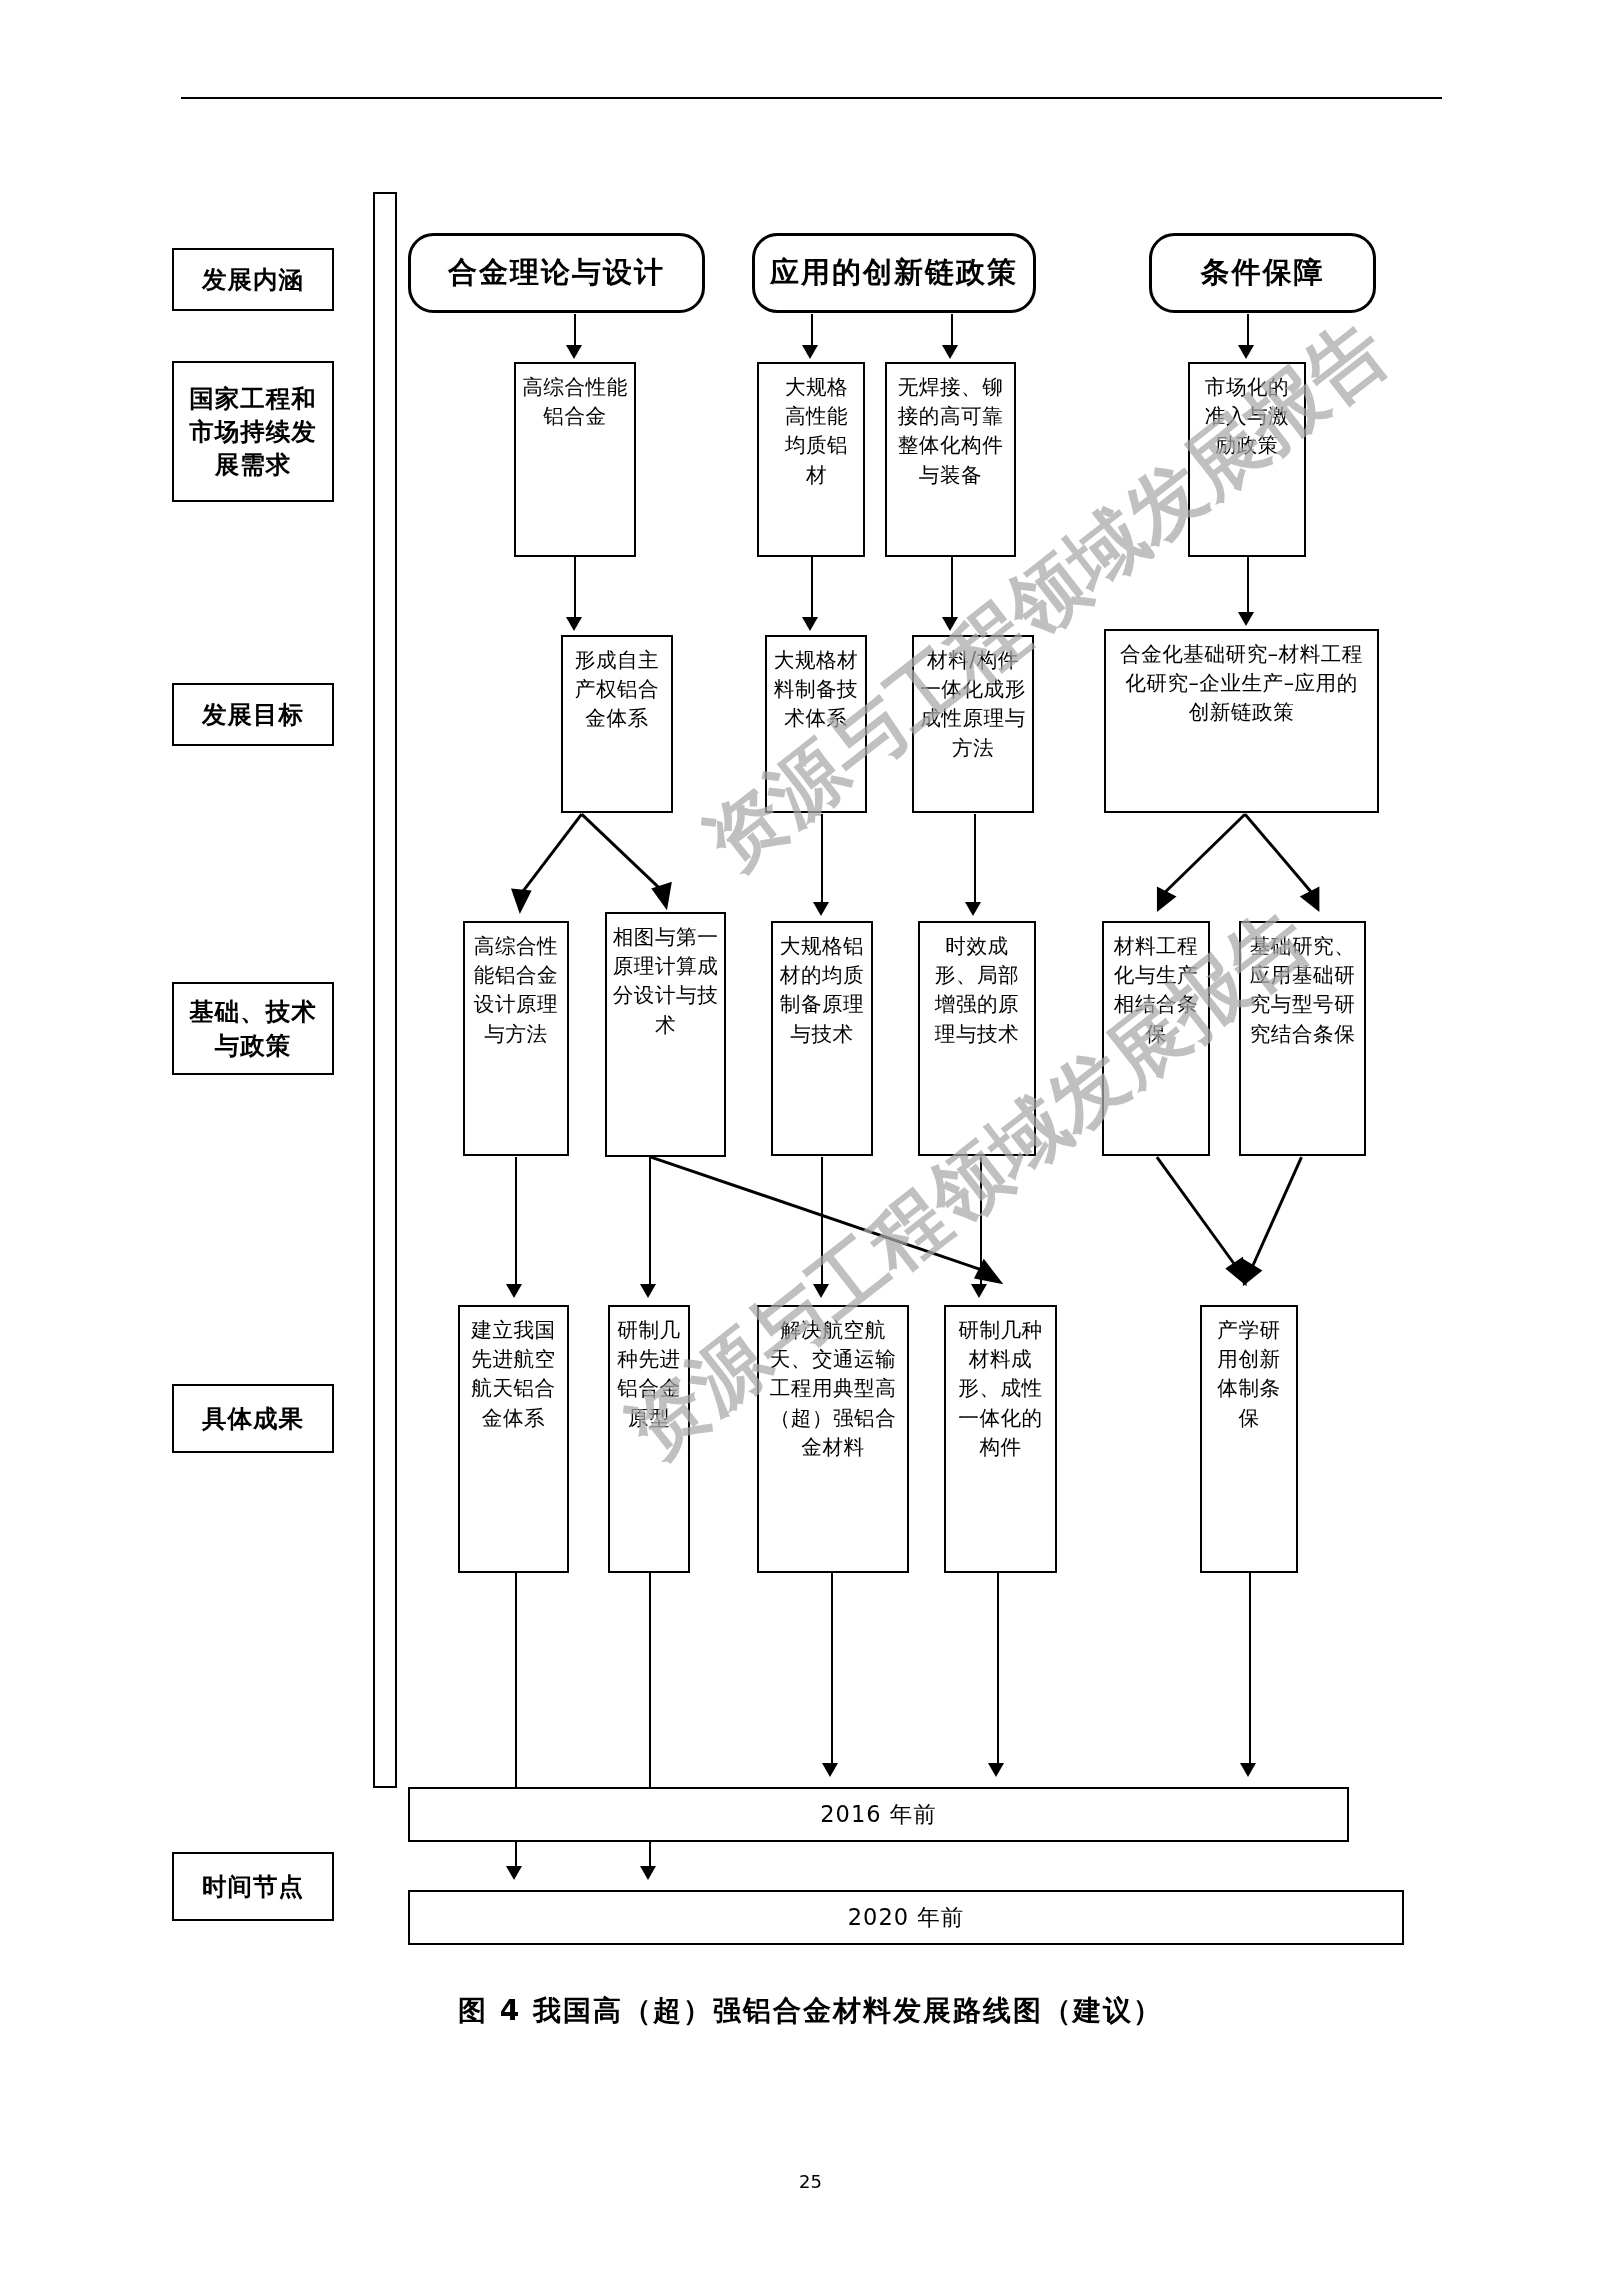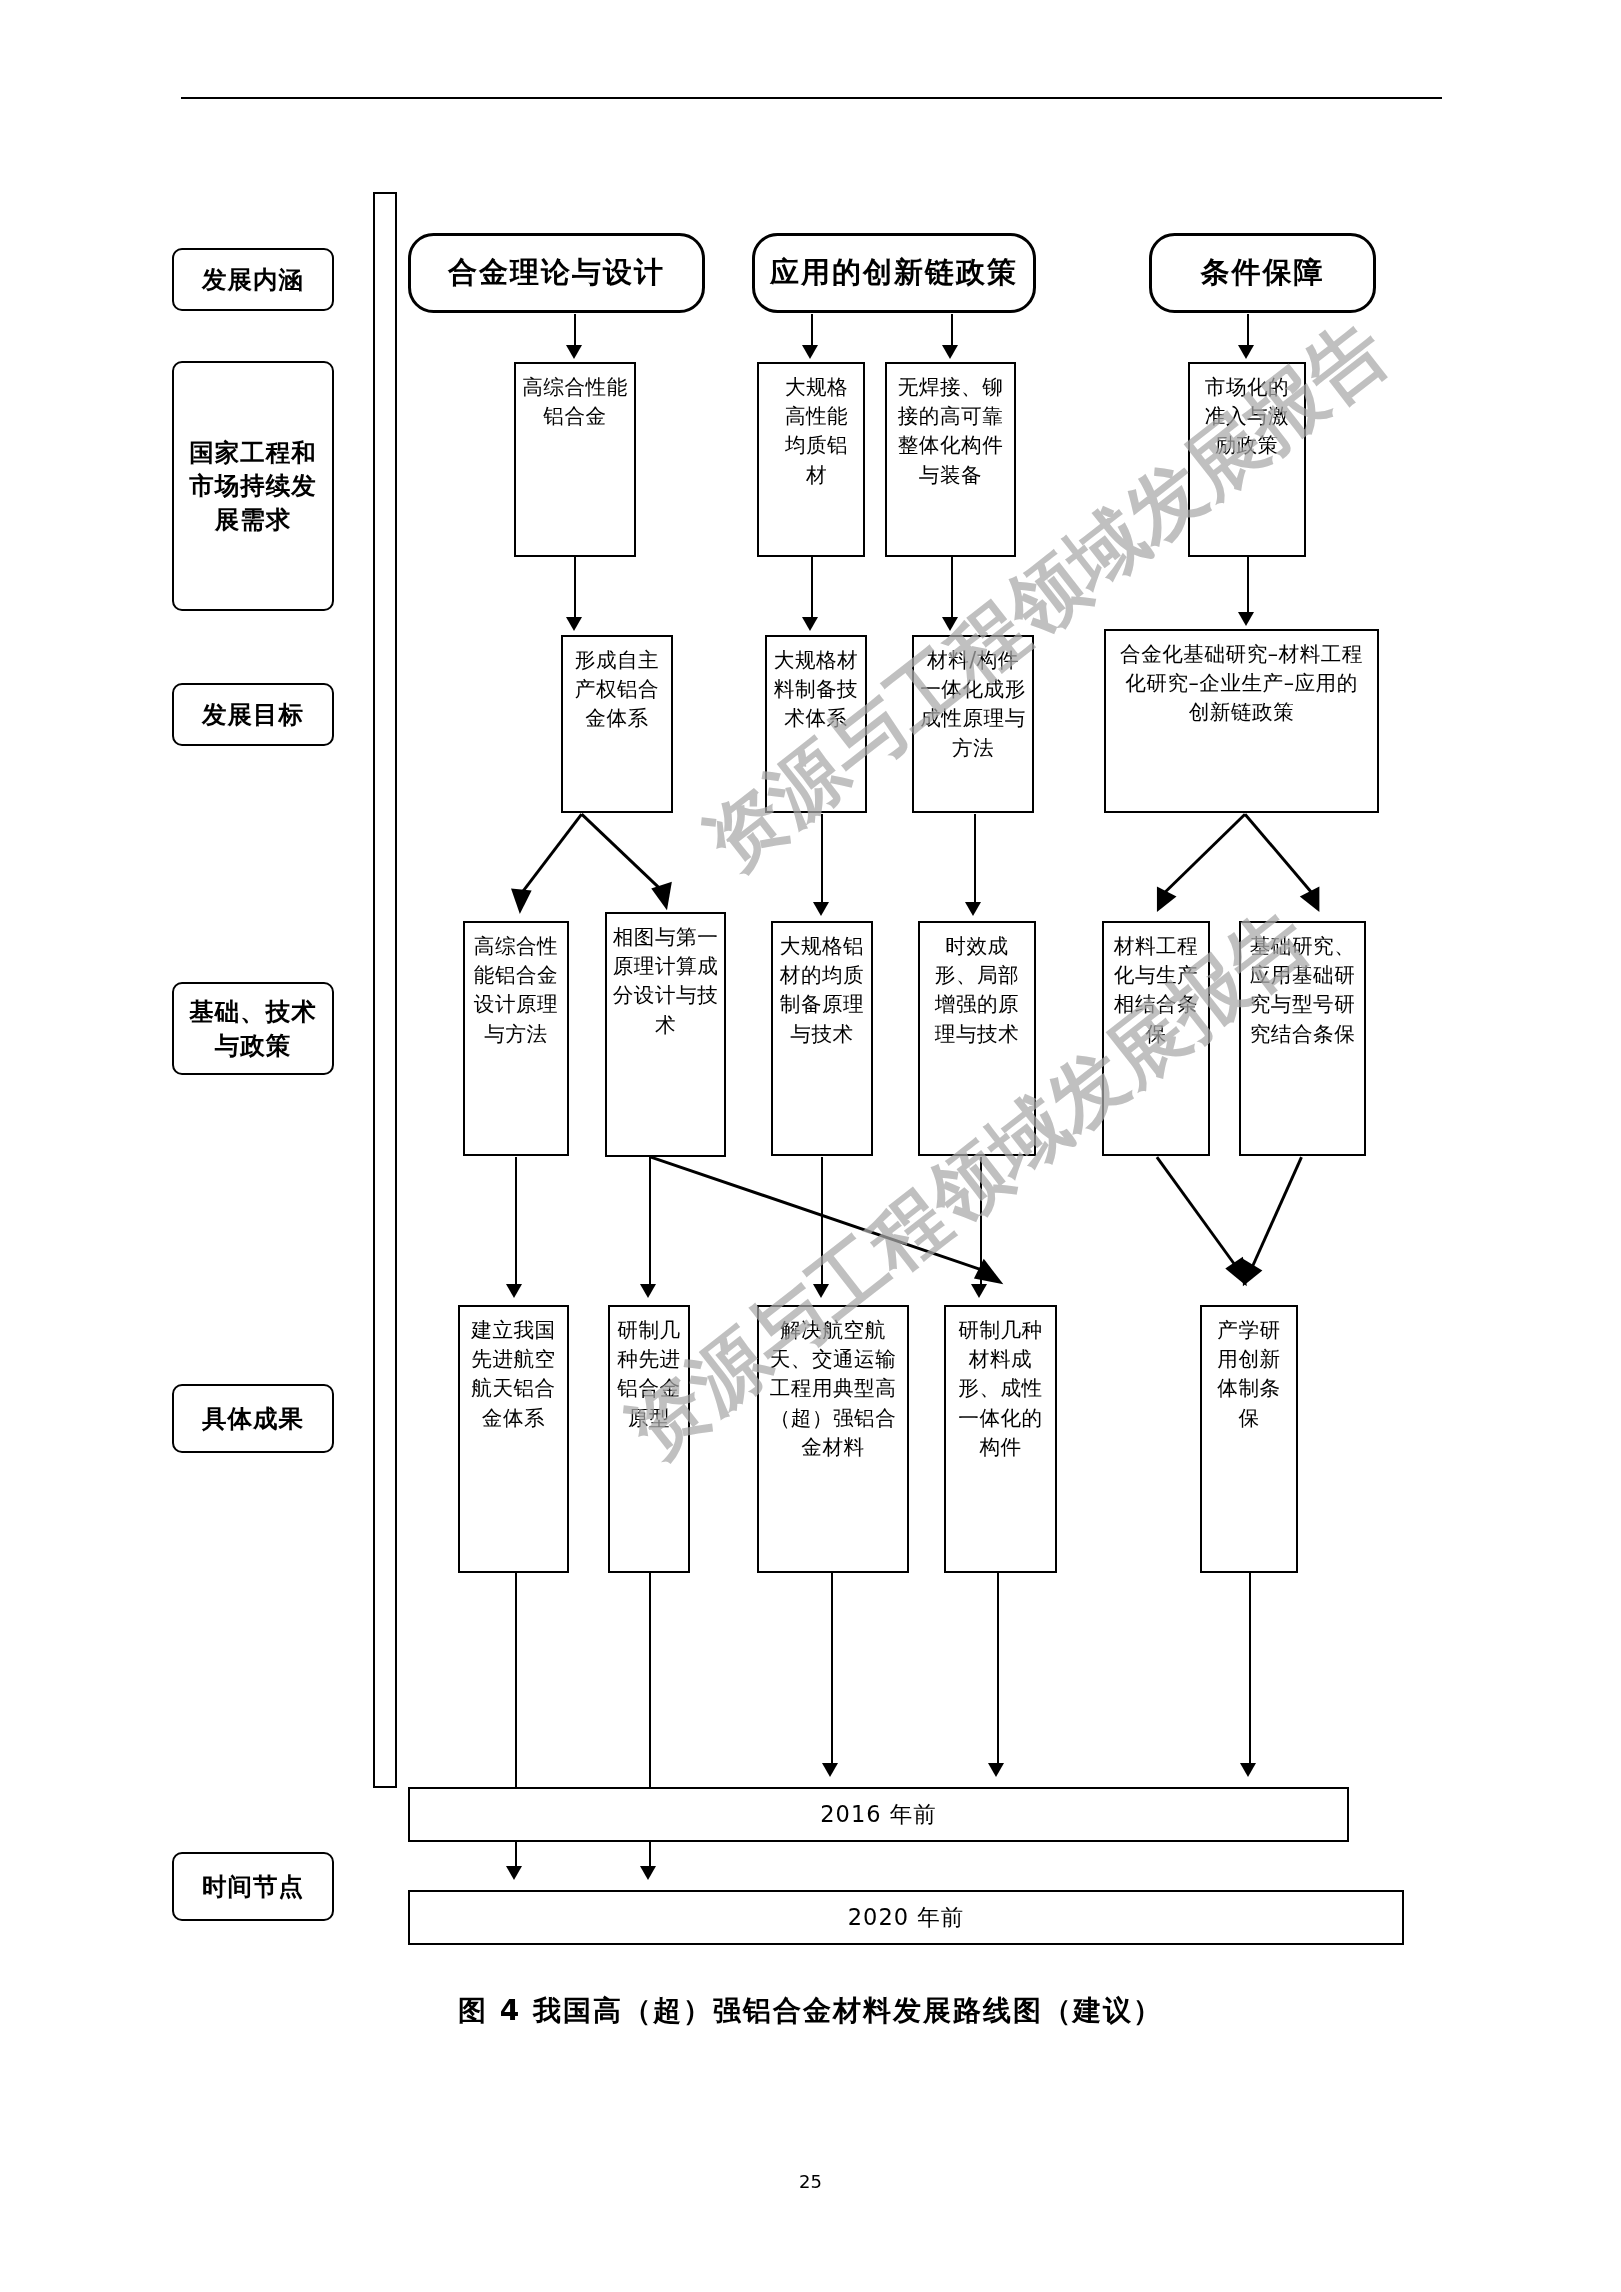--- a/index.html
+++ b/index.html
@@ -59,21 +59,20 @@
   .box.topalign {
     align-items: flex-start;
     padding-top: 8.8px;
   }
   .stage-label {
     font-weight: bold;
     font-size: 24.5px;
     letter-spacing: 1px;
     line-height: 1.35;
     border-width: 2.9px;
-    border-radius: 10px;
   }
   .pillar {
     border-radius: 25.5px;
     border-width: 3.9px;
     font-weight: bold;
     font-size: 29px;
     letter-spacing: 2px;
   }
   .timeline-bar {
     font-size: 22.5px;
@@ -141,21 +140,21 @@
 </head>
 <body>
 
 <div id="page">
 
   <div class="top-rule"></div>
   <div class="spine"></div>
 
   <div class="box stage-label" style="left:172px; top:248px; width:162px; height:63px;">发展内涵</div>
 
-  <div class="box stage-label" style="left:172px; top:361px; width:162px; height:250px; padding:5.9px 7.8px;">国家工程和市场持续发展需求</div>
+  <div class="box stage-label" style="left:172px; top:361px; width:162px; height:141px; padding:5.9px 7.8px;">国家工程和市场持续发展需求</div>
 
   <div class="box stage-label" style="left:172px; top:683px; width:162px; height:63px;">发展目标</div>
 
   <div class="box stage-label" style="left:172px; top:982px; width:162px; height:93px; padding:3.9px 5.9px;">基础、技术与政策</div>
 
   <div class="box stage-label" style="left:172px; top:1384px; width:162px; height:69px;">具体成果</div>
 
   <div class="box stage-label" style="left:172px; top:1852px; width:162px; height:69px;">时间节点</div>
 
   <div class="box pillar" style="left:408px; top:233px; width:297px; height:80px;">合金理论与设计</div>

